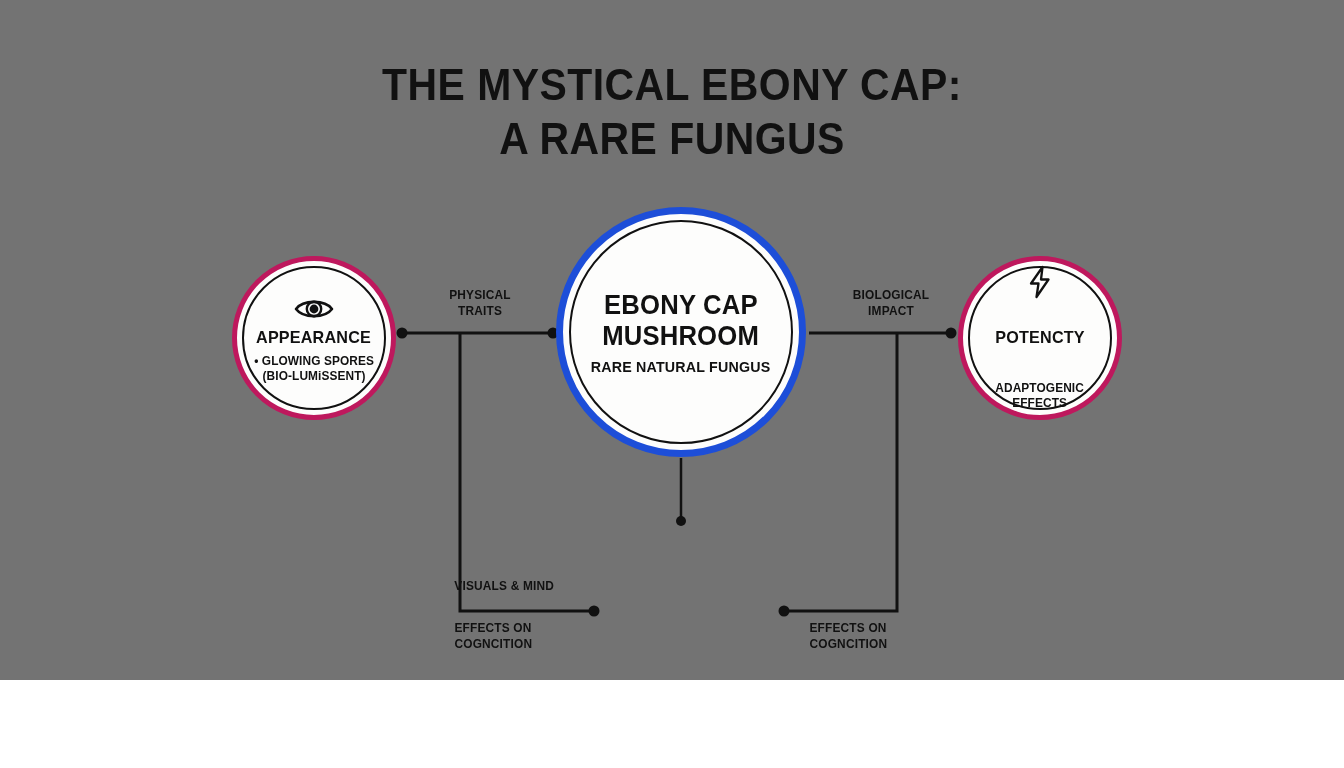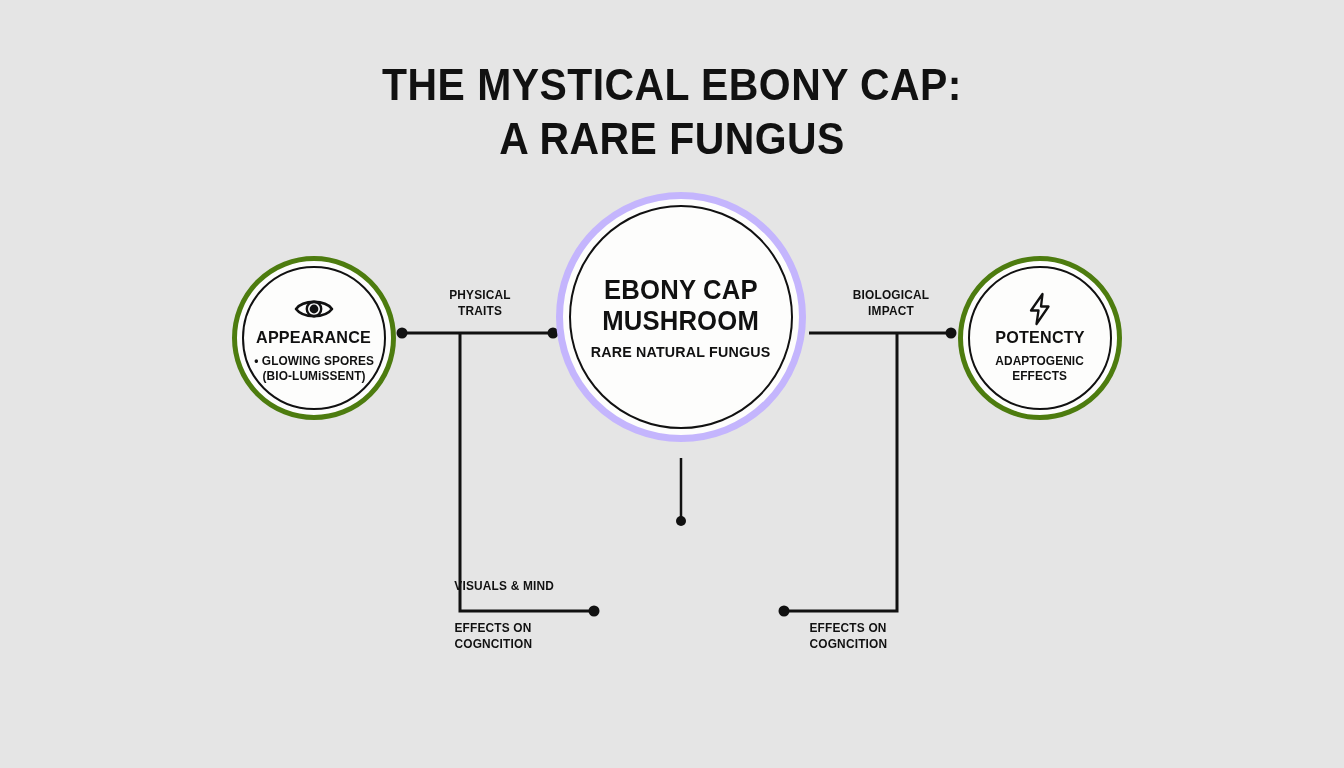--- a/index.html
+++ b/index.html
@@ -7,22 +7,22 @@
     padding: 0;
     background: #ffffff;
   }
   body {
     font-family: "Liberation Sans", sans-serif;
     -webkit-font-smoothing: antialiased;
   }
   #stage {
     position: relative;
     width: 1344px;
-    height: 768px;
-    background: #e5e5e5;
+    height: 680px;
+    background: #737373;
     overflow: hidden;
   }
 
   
   #title-block {
     position: absolute;
     left: 0;
     top: 58px;
     width: 1344px;
     text-align: center;
@@ -64,24 +64,24 @@
     position: absolute;
     border-radius: 50%;
     border: 2px solid #111111;
     box-sizing: border-box;
     pointer-events: none;
   }
 
   
   #node-center {
     left: 556px;
-    top: 192px;
+    top: 207px;
     width: 250px;
     height: 250px;
-    border: 7px solid #c4b5fd;
+    border: 7px solid #1d4ed8;
   }
   #node-center .ring-inner {
     left: 6px; top: 6px; right: 6px; bottom: 6px;
   }
   #node-center .node-title {
     font-size: 27px;
     font-weight: bold;
     line-height: 31px;
     letter-spacing: 0.2px;
     transform: scaleX(0.95);
@@ -91,21 +91,21 @@
     font-size: 15px;
     font-weight: bold;
     letter-spacing: 0.2px;
     transform: scaleX(0.95);
   }
 
   
   .node-sat {
     width: 164px;
     height: 164px;
-    border: 5px solid #4d7c0f;
+    border: 5px solid #be185d;
   }
   .node-sat .ring-inner {
     left: 5px; top: 5px; right: 5px; bottom: 5px;
   }
   .node-sat .node-icon {
     height: 34px;
     display: flex;
     align-items: center;
     justify-content: center;
     margin-bottom: 2px;
@@ -120,21 +120,21 @@
   .node-sat .node-sub {
     margin-top: 6px;
     font-size: 12.5px;
     font-weight: bold;
     line-height: 15px;
     letter-spacing: 0.1px;
     transform: scaleX(0.95);
   }
 
   #node-appearance { left: 232px; top: 256px; }
-  #node-potency    { left: 958px; top: 256px; }
+  #node-potency    { left: 958px; top: 256px; gap: 27px; }
   #node-experience { left: 596px; top: 525px; }
 
   
   .edge-label {
     position: absolute;
     color: #111111;
     font-size: 12.5px;
     font-weight: bold;
     line-height: 16px;
     letter-spacing: 0.2px;

